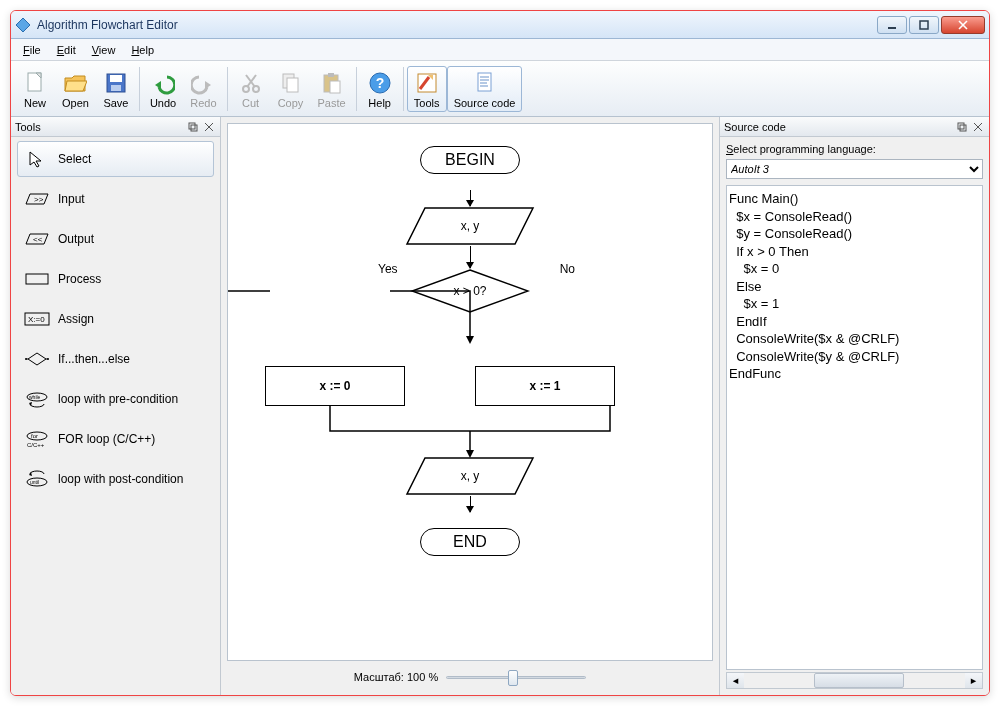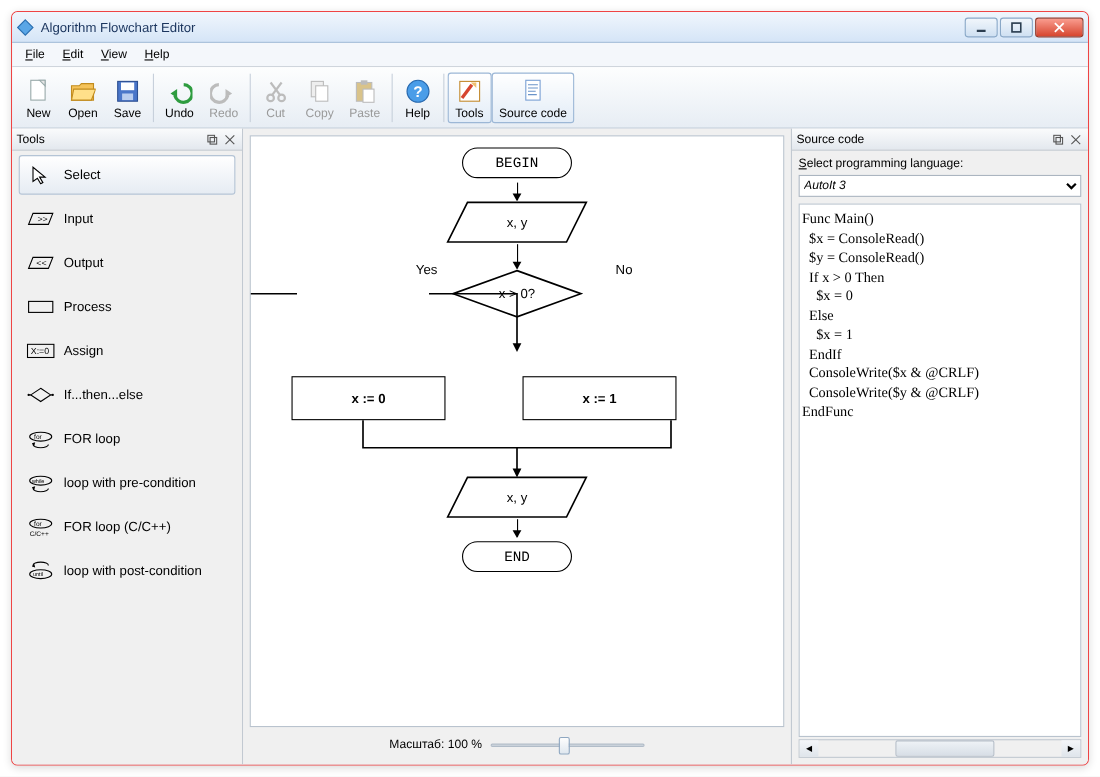--- a/index.html
+++ b/index.html
@@ -36,28 +36,28 @@
   .tool .tlabel { font-size: 12px; }
   .center { flex: 1; display: flex; flex-direction: column; background:#f0f0f0; padding:6px; min-width:0; }
   .canvas-wrap { flex:1; background:#fff; border:1px solid #b9c3ce; position:relative; overflow:hidden; }
   .zoomrow { height: 24px; display:flex; align-items:center; justify-content:center; gap:8px; margin-top:4px; font-size:11px; }
   .slider { width: 140px; height: 16px; position:relative; }
   .slider .track { position:absolute; top:7px; left:0; right:0; height:3px; background:#d3dae2; border:1px solid #b1bcc8; border-radius:2px; }
   .slider .thumb { position:absolute; top:1px; left:62px; width:10px; height:16px; background: linear-gradient(#fdfdfd,#dfe7ef); border:1px solid #8ea7c1; border-radius:2px; cursor:pointer; }
   .src-body { flex:1; padding:6px 6px; display:flex; flex-direction:column; min-height:0; }
   .src-body label { font-size:11px; }
   .src-body select { width: 100%; margin: 4px 0 6px; font-size:11px; height:20px; border:1px solid #abb5c0; background:#fff;font-style:italic; }
-  .code { flex:1; background:#fff; border:1px solid #b9c3ce; font-family:Liberation Serif, serif; font-size:13px; padding:4px 2px; white-space:pre; overflow:auto; line-height:1.35; }
+  .code { flex:1; background:#fff; border:1px solid #b9c3ce; font-family:Liberation Sans, sans-serif; font-size:13px; padding:4px 2px; white-space:pre; overflow:auto; line-height:1.35; }
   .hscroll { height:17px; border:1px solid #c1c9d1; background:#f0f0f0; display:flex; align-items:center; margin-top:2px; }
   .hscroll .arrow { width:17px; height:15px; background:linear-gradient(#f4f6f9,#dfe5eb); border:0; display:flex; align-items:center; justify-content:center; }
   .hscroll .track { flex:1; position:relative; height:15px; }
   .hscroll .thumb { position:absolute; left:70px; top:0; width:90px; height:15px; background:linear-gradient(#eef2f6,#d7dee6); border:1px solid #b6bfca; border-radius:2px; }
   
   .fc { position:absolute; left:50%; top:6px; transform:translateX(-50%); width:400px; }
-  .term { width:100px; height:28px; border:1.5px solid #000; border-radius:14px; margin:4px auto; display:flex; align-items:center; justify-content:center; background:#fff; font-size:13px;font-family:Liberation Mono, monospace; }
+  .term { width:100px; height:28px; border:1.5px solid #000; border-radius:14px; margin:16px auto; display:flex; align-items:center; justify-content:center; background:#fff; font-size:16px; }
   .arrow-v { width:0; height:16px; border-left:1.5px solid #000; margin:0 auto; position:relative; }
   .arrow-v::after { content:""; position:absolute; bottom:-1px; left:-4.5px; border-left:4px solid transparent; border-right:4px solid transparent; border-top:7px solid #000; }
   .para { width:130px; height:40px; margin:0 auto; position:relative; }
   .para svg { position:absolute; inset:0; }
   .para .txt, .dia .txt, .proc .txt { position:absolute; inset:0; display:flex; align-items:center; justify-content:center; font-size:12px; }
   .dia { width:120px; height:46px; margin:0 auto; position:relative; }
   .row2 { display:flex; justify-content:space-between; align-items:flex-start; position:relative; height:90px; }
   .col { width:150px; display:flex; flex-direction:column; align-items:center;font-weight:bold; }
   .proc { width:140px; height:40px; border:1.5px solid #000; background:#fff; position:relative; }
   .hlab { position:absolute; font-size:12px; }
@@ -278,31 +278,20 @@
             <div class="ticon">
               <svg width="26" height="16">
                 <polygon points="13,2 22,8 13,14 4,8" fill="none" stroke="#000"></polygon>
                 <line x1="2" y1="8" x2="4" y2="8" stroke="#000"></line>
                 <line x1="22" y1="8" x2="24" y2="8" stroke="#000"></line>
                 <circle cx="2" cy="8" r="1" fill="#000"></circle>
                 <circle cx="24" cy="8" r="1" fill="#000"></circle>
               </svg>
             </div>
             <div class="tlabel">If...then...else</div>
-          </div>
-        <div class="tool">
-            <div class="ticon">
-              <svg width="26" height="18">
-                <ellipse cx="13" cy="7" rx="10" ry="4" fill="none" stroke="#000"></ellipse>
-                <text x="7" y="9" font-size="6">for</text>
-                <path d="M6 14a7 3 0 0 0 14 0" fill="none" stroke="#000"></path>
-                <polygon points="5,13 8,12 7,16" fill="#000"></polygon>
-              </svg>
-            </div>
-            <div class="tlabel">FOR loop</div>
           </div>
         <div class="tool">
             <div class="ticon">
               <svg width="26" height="18">
                 <ellipse cx="13" cy="7" rx="10" ry="4" fill="none" stroke="#000"></ellipse>
                 <text x="5" y="9" font-size="5">while</text>
                 <path d="M6 14a7 3 0 0 0 14 0" fill="none" stroke="#000"></path>
                 <polygon points="5,13 8,12 7,16" fill="#000"></polygon>
               </svg>
             </div>

